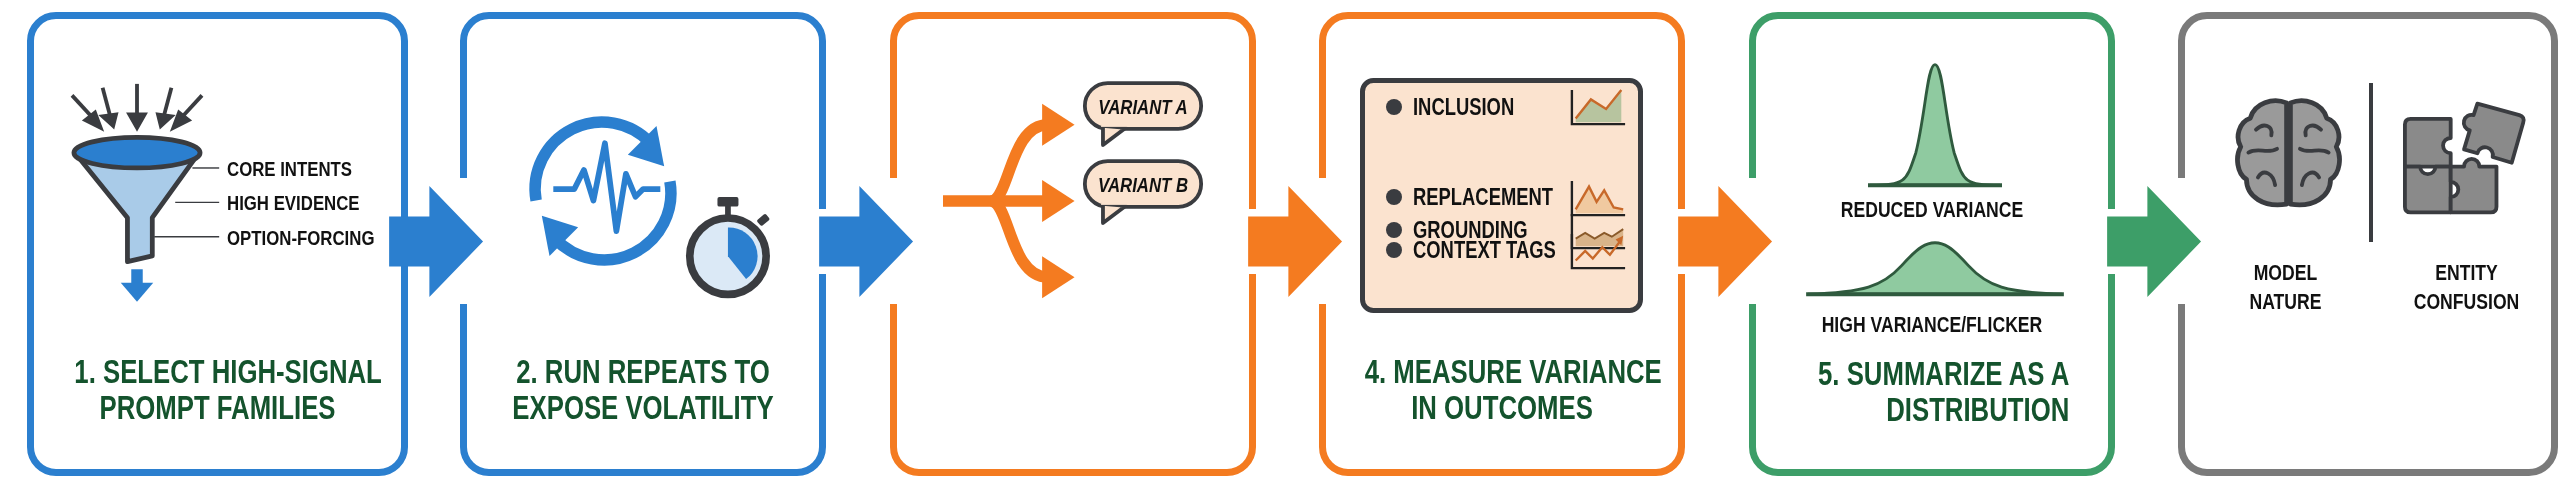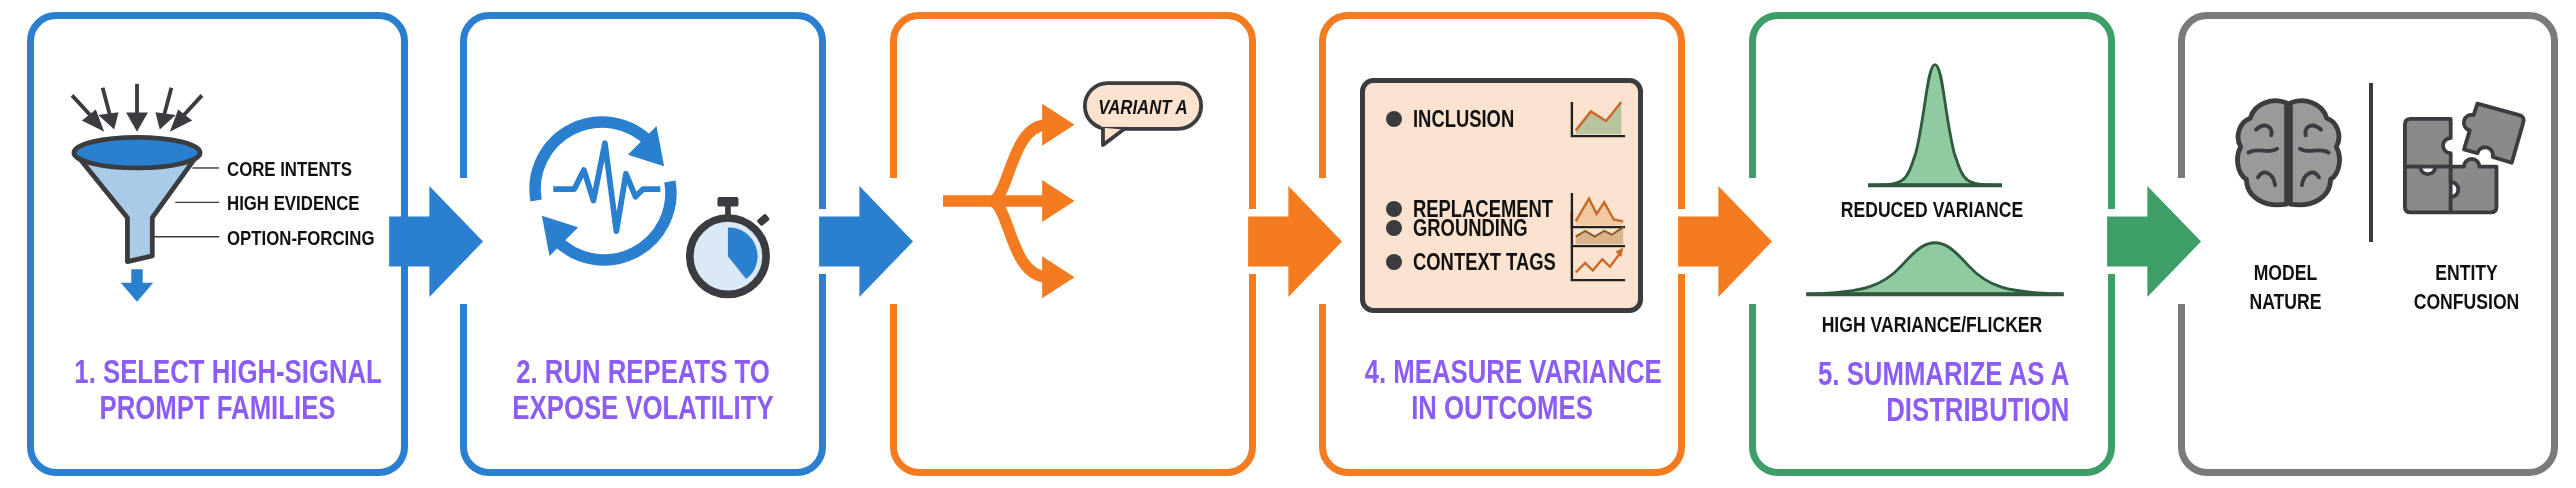--- a/index.html
+++ b/index.html
@@ -3,29 +3,29 @@
 <meta charset="utf-8">
 <style>
   html, body { margin: 0; padding: 0; background: #ffffff; }
   body { width: 2576px; height: 489px; position: relative; overflow: hidden;
          font-family: "Liberation Sans", sans-serif; }
   .card { position: absolute; top: 11.5px; height: 464px; box-sizing: border-box;
           border: 7.7px solid; border-radius: 29px; background: #fff; }
   .gap-mask { position: absolute; background: #fff; }
   .flow-arrow { position: absolute; }
   .title { position: absolute; left: 0; right: 0; top: 335px; text-align: center;
-           font-weight: 700; color: #8b5cf6; font-size: 33px; line-height: 36px;
+           font-weight: 700; color: #14532d; font-size: 33px; line-height: 36px;
            letter-spacing: 0px; }
   .title .line { display: block; transform: scaleX(0.78); transform-origin: center; white-space: nowrap; }
   .lbl { position: absolute; font-weight: 700; color: #111; white-space: nowrap;
          transform: scaleX(0.8); transform-origin: left center; }
   .lbl.center { transform-origin: center center; text-align: center; }
   svg { display: block; }
   .icon { position: absolute; }
-  .metric-row { position: absolute; left: 0; width: 100%; height: 38px; margin-top: 12px; }
+  .metric-row { position: absolute; left: 0; width: 100%; height: 38px; }
   .bullet { position: absolute; left: 21px; width: 16.3px; height: 16.3px; border-radius: 50%; background: #3a3c40; top: 10.5px; }
   .bubble-text { font-weight: 700; font-size: 22px; fill: #111; font-family: "Liberation Sans", sans-serif; }
 </style>
 </head>
 <body>
 
 <div class="card" style="left:27px; width:381px; border-color:#2b7fcf;">
   <div class="icon" style="left:17px; top:55px;">
     <svg width="172" height="230" viewBox="0 0 180 240">
 
@@ -99,20 +99,28 @@
     </svg>
   </div>
   <div class="icon" style="left:185px; top:61px;">
     <svg width="122" height="69" viewBox="0 0 128 72">
       <rect x="3" y="3" width="122" height="48" rx="24" fill="#fbe3cf" stroke="#3a3c40" stroke-width="4"></rect>
       <polygon points="22,48 22,68 46,50" fill="#fbe3cf" stroke="#3a3c40" stroke-width="4" stroke-linejoin="round"></polygon>
       <rect x="20" y="44" width="30" height="5" fill="#fbe3cf"></rect>
       <text x="64" y="35" text-anchor="middle" class="bubble-text" transform="translate(64 0) scale(0.8 1) translate(-64 0)">VARIANT A</text>
     </svg>
   </div>
+  <div class="icon" style="left:185px; top:139px;">
+    <svg width="122" height="69" viewBox="0 0 128 72">
+      <rect x="3" y="3" width="122" height="48" rx="24" fill="#fbe3cf" stroke="#3a3c40" stroke-width="4"></rect>
+      <polygon points="22,48 22,68 46,50" fill="#fbe3cf" stroke="#3a3c40" stroke-width="4" stroke-linejoin="round"></polygon>
+      <rect x="20" y="44" width="30" height="5" fill="#fbe3cf"></rect>
+      <text x="64" y="35" text-anchor="middle" class="bubble-text" transform="translate(64 0) scale(0.8 1) translate(-64 0)">VARIANT B</text>
+    </svg>
+  </div>
 </div>
 
 <div class="card" style="left:1319px; width:366px; border-color:#f47b20;">
   <div style="position:absolute; left:34px; top:59px; width:283px; height:235px; box-sizing:border-box; border:5.7px solid #3a3c40; border-radius:13.4px; background:#fbe3cf;">
     <div class="metric-row" style="top:5.7px;">
       <span class="bullet"></span>
       <span class="lbl" style="left:48px; top:5.7px; font-size:23px;">INCLUSION</span>
       <svg style="position:absolute; left:205px; top:0;" width="57" height="38" viewBox="0 0 60 40">
         <polygon points="6,36 6,32 22,12 38,22 54,2 54,36" fill="#b7c49f"></polygon>
         <polyline points="6,32 22,12 38,22 54,2" fill="none" stroke="#c8692a" stroke-width="2.5"></polyline>
@@ -121,21 +129,21 @@
     </div>
     <div class="metric-row" style="top:96px;text-align:center;">
       <span class="bullet"></span>
       <span class="lbl" style="left:48px; top:5.7px; font-size:23px;">REPLACEMENT</span>
       <svg style="position:absolute; left:205px; top:0;" width="57" height="38" viewBox="0 0 60 40">
         <polygon points="6,36 6,32 20,8 28,24 36,12 46,30 56,32 56,36" fill="#f0c9a0"></polygon>
         <polyline points="6,32 20,8 28,24 36,12 46,30 56,32" fill="none" stroke="#c8692a" stroke-width="2.5"></polyline>
         <polyline points="2,2 2,38 58,38" fill="none" stroke="#222" stroke-width="2.5"></polyline>
       </svg>
     </div>
-    <div class="metric-row" style="top:115px;padding-left:24px;">
+    <div class="metric-row" style="top:129px;padding-left:24px;">
       <span class="bullet"></span>
       <span class="lbl" style="left:48px; top:5.7px; font-size:23px;">GROUNDING</span>
       <svg style="position:absolute; left:205px; top:0;" width="57" height="38" viewBox="0 0 60 40">
         <polygon points="6,36 6,28 16,22 26,28 36,22 44,26 56,18 56,36" fill="#d9b48a"></polygon>
         <polyline points="6,28 16,22 26,28 36,22 44,26 56,18" fill="none" stroke="#8a5a2a" stroke-width="2"></polyline>
         <polyline points="2,2 2,38 58,38" fill="none" stroke="#222" stroke-width="2.5"></polyline>
       </svg>
     </div>
     <div class="metric-row" style="top:149px;">
       <span class="bullet"></span>

